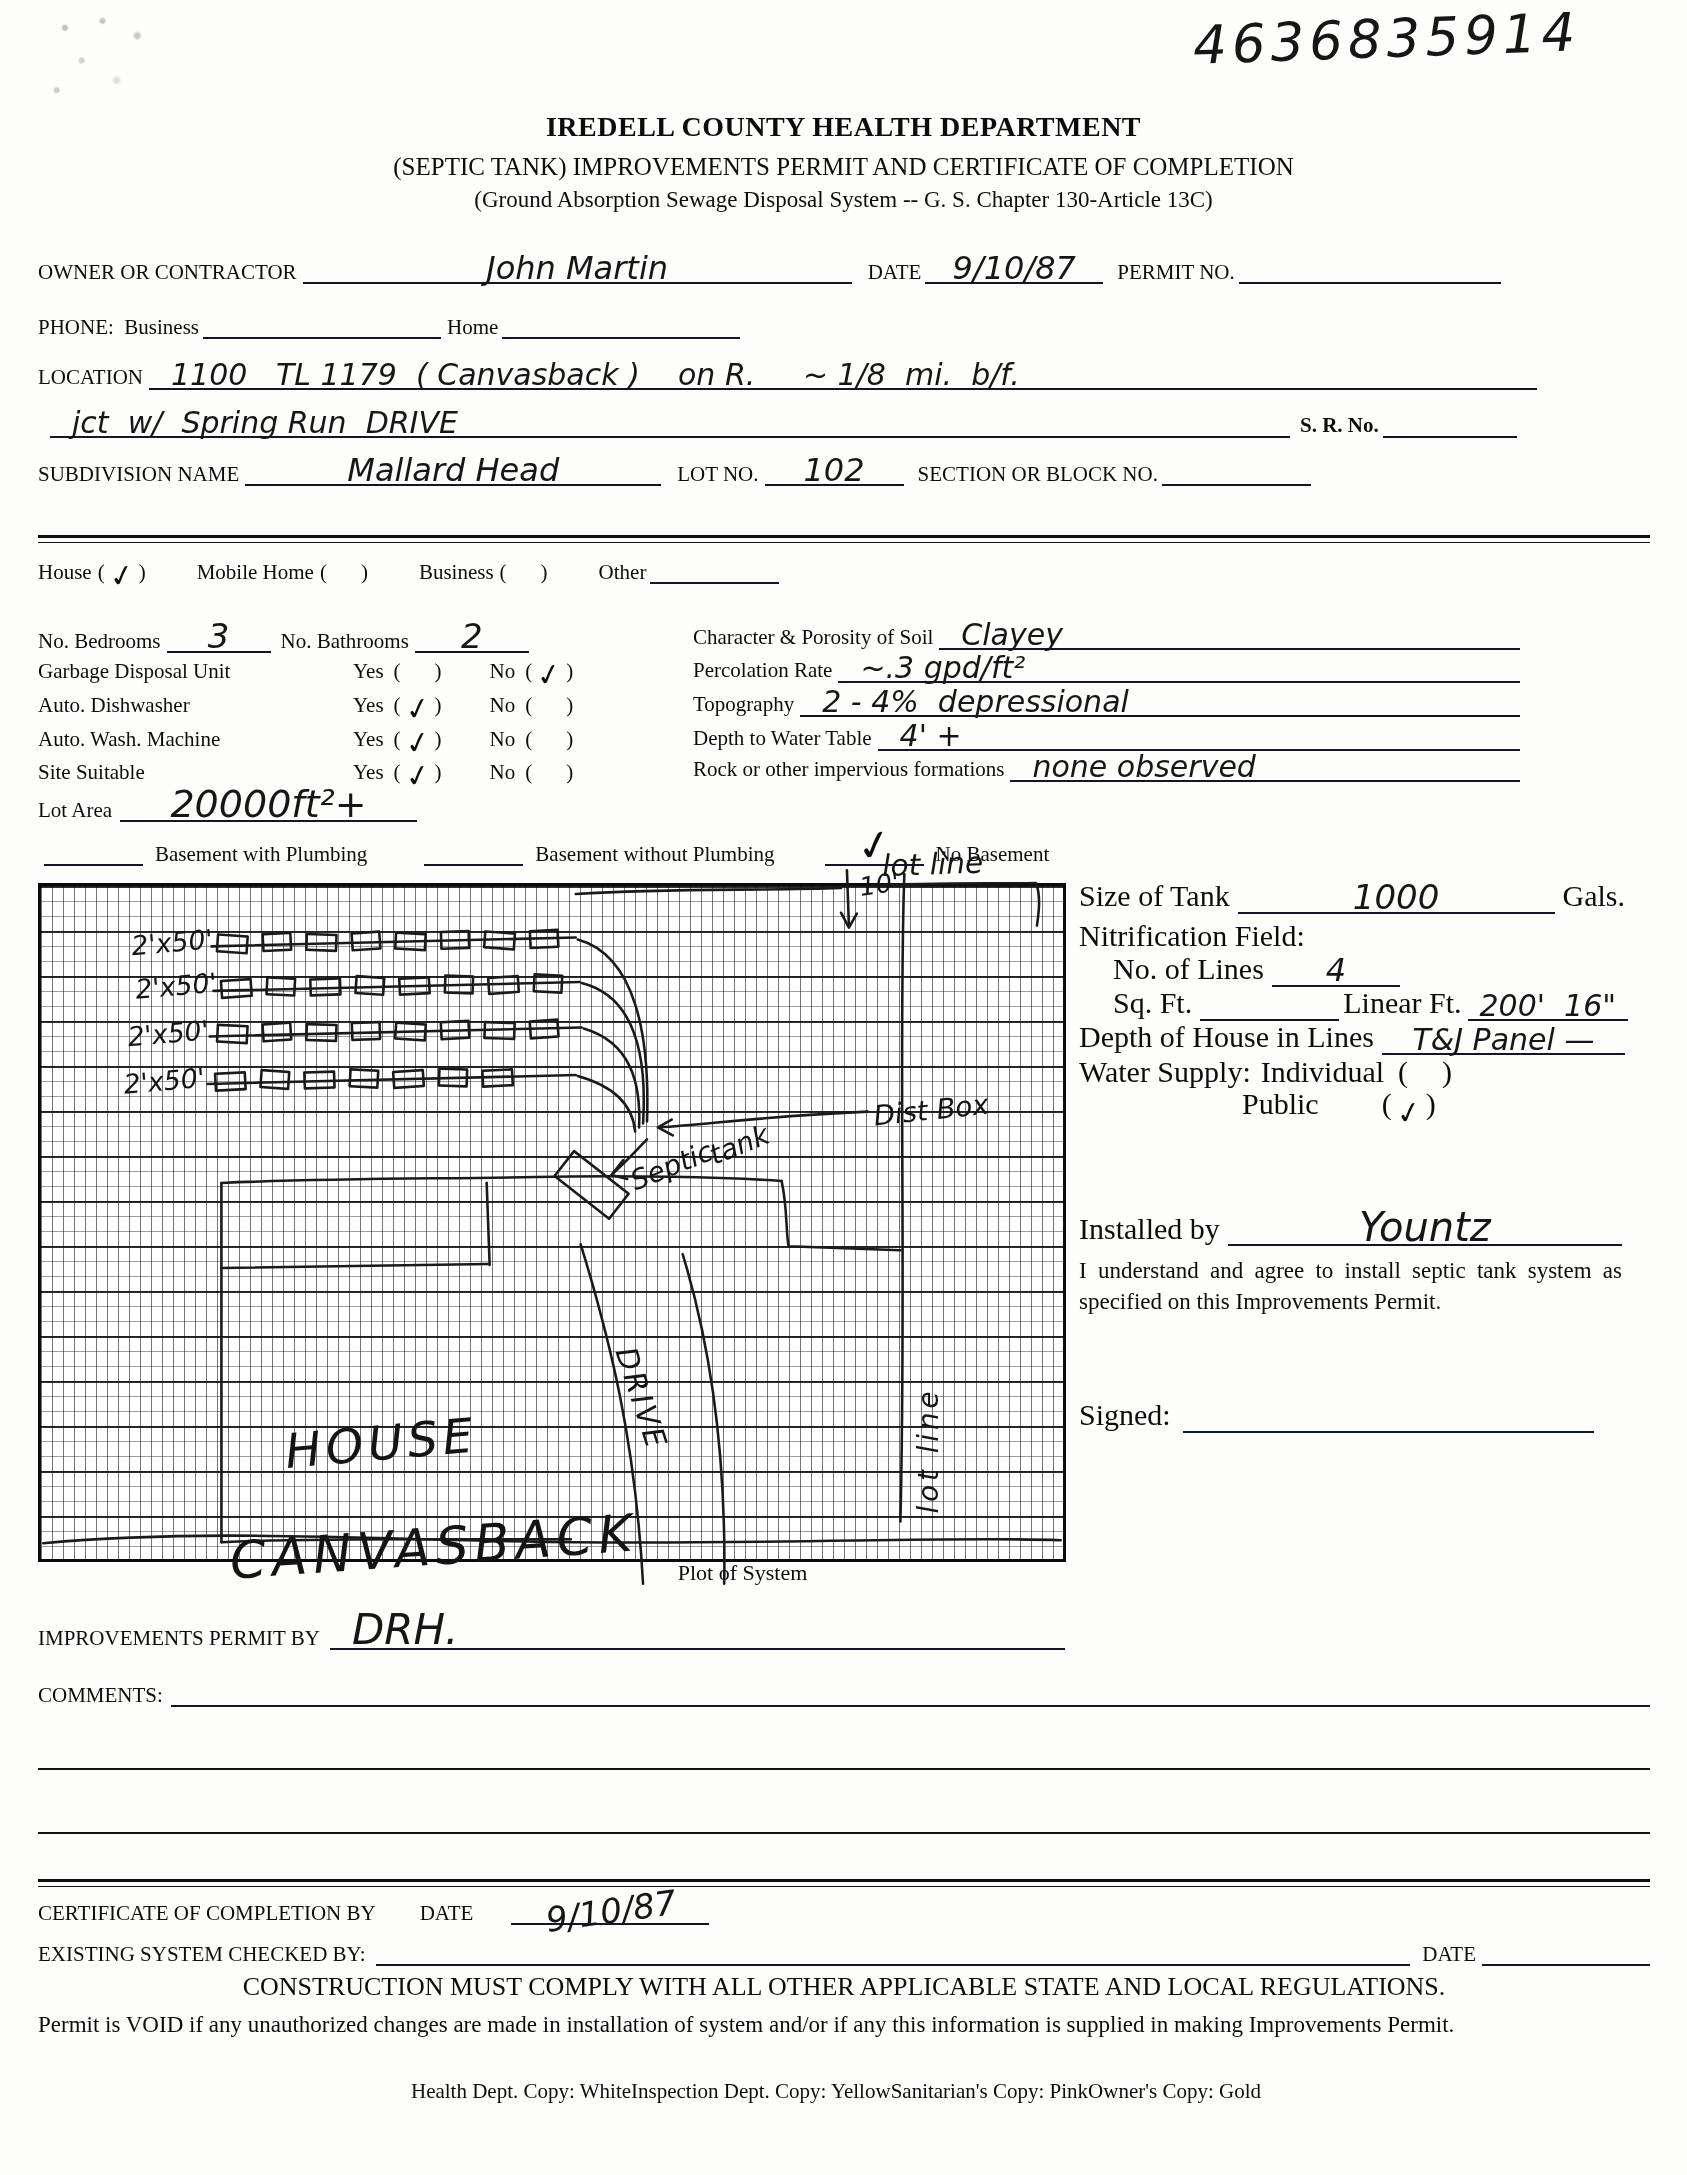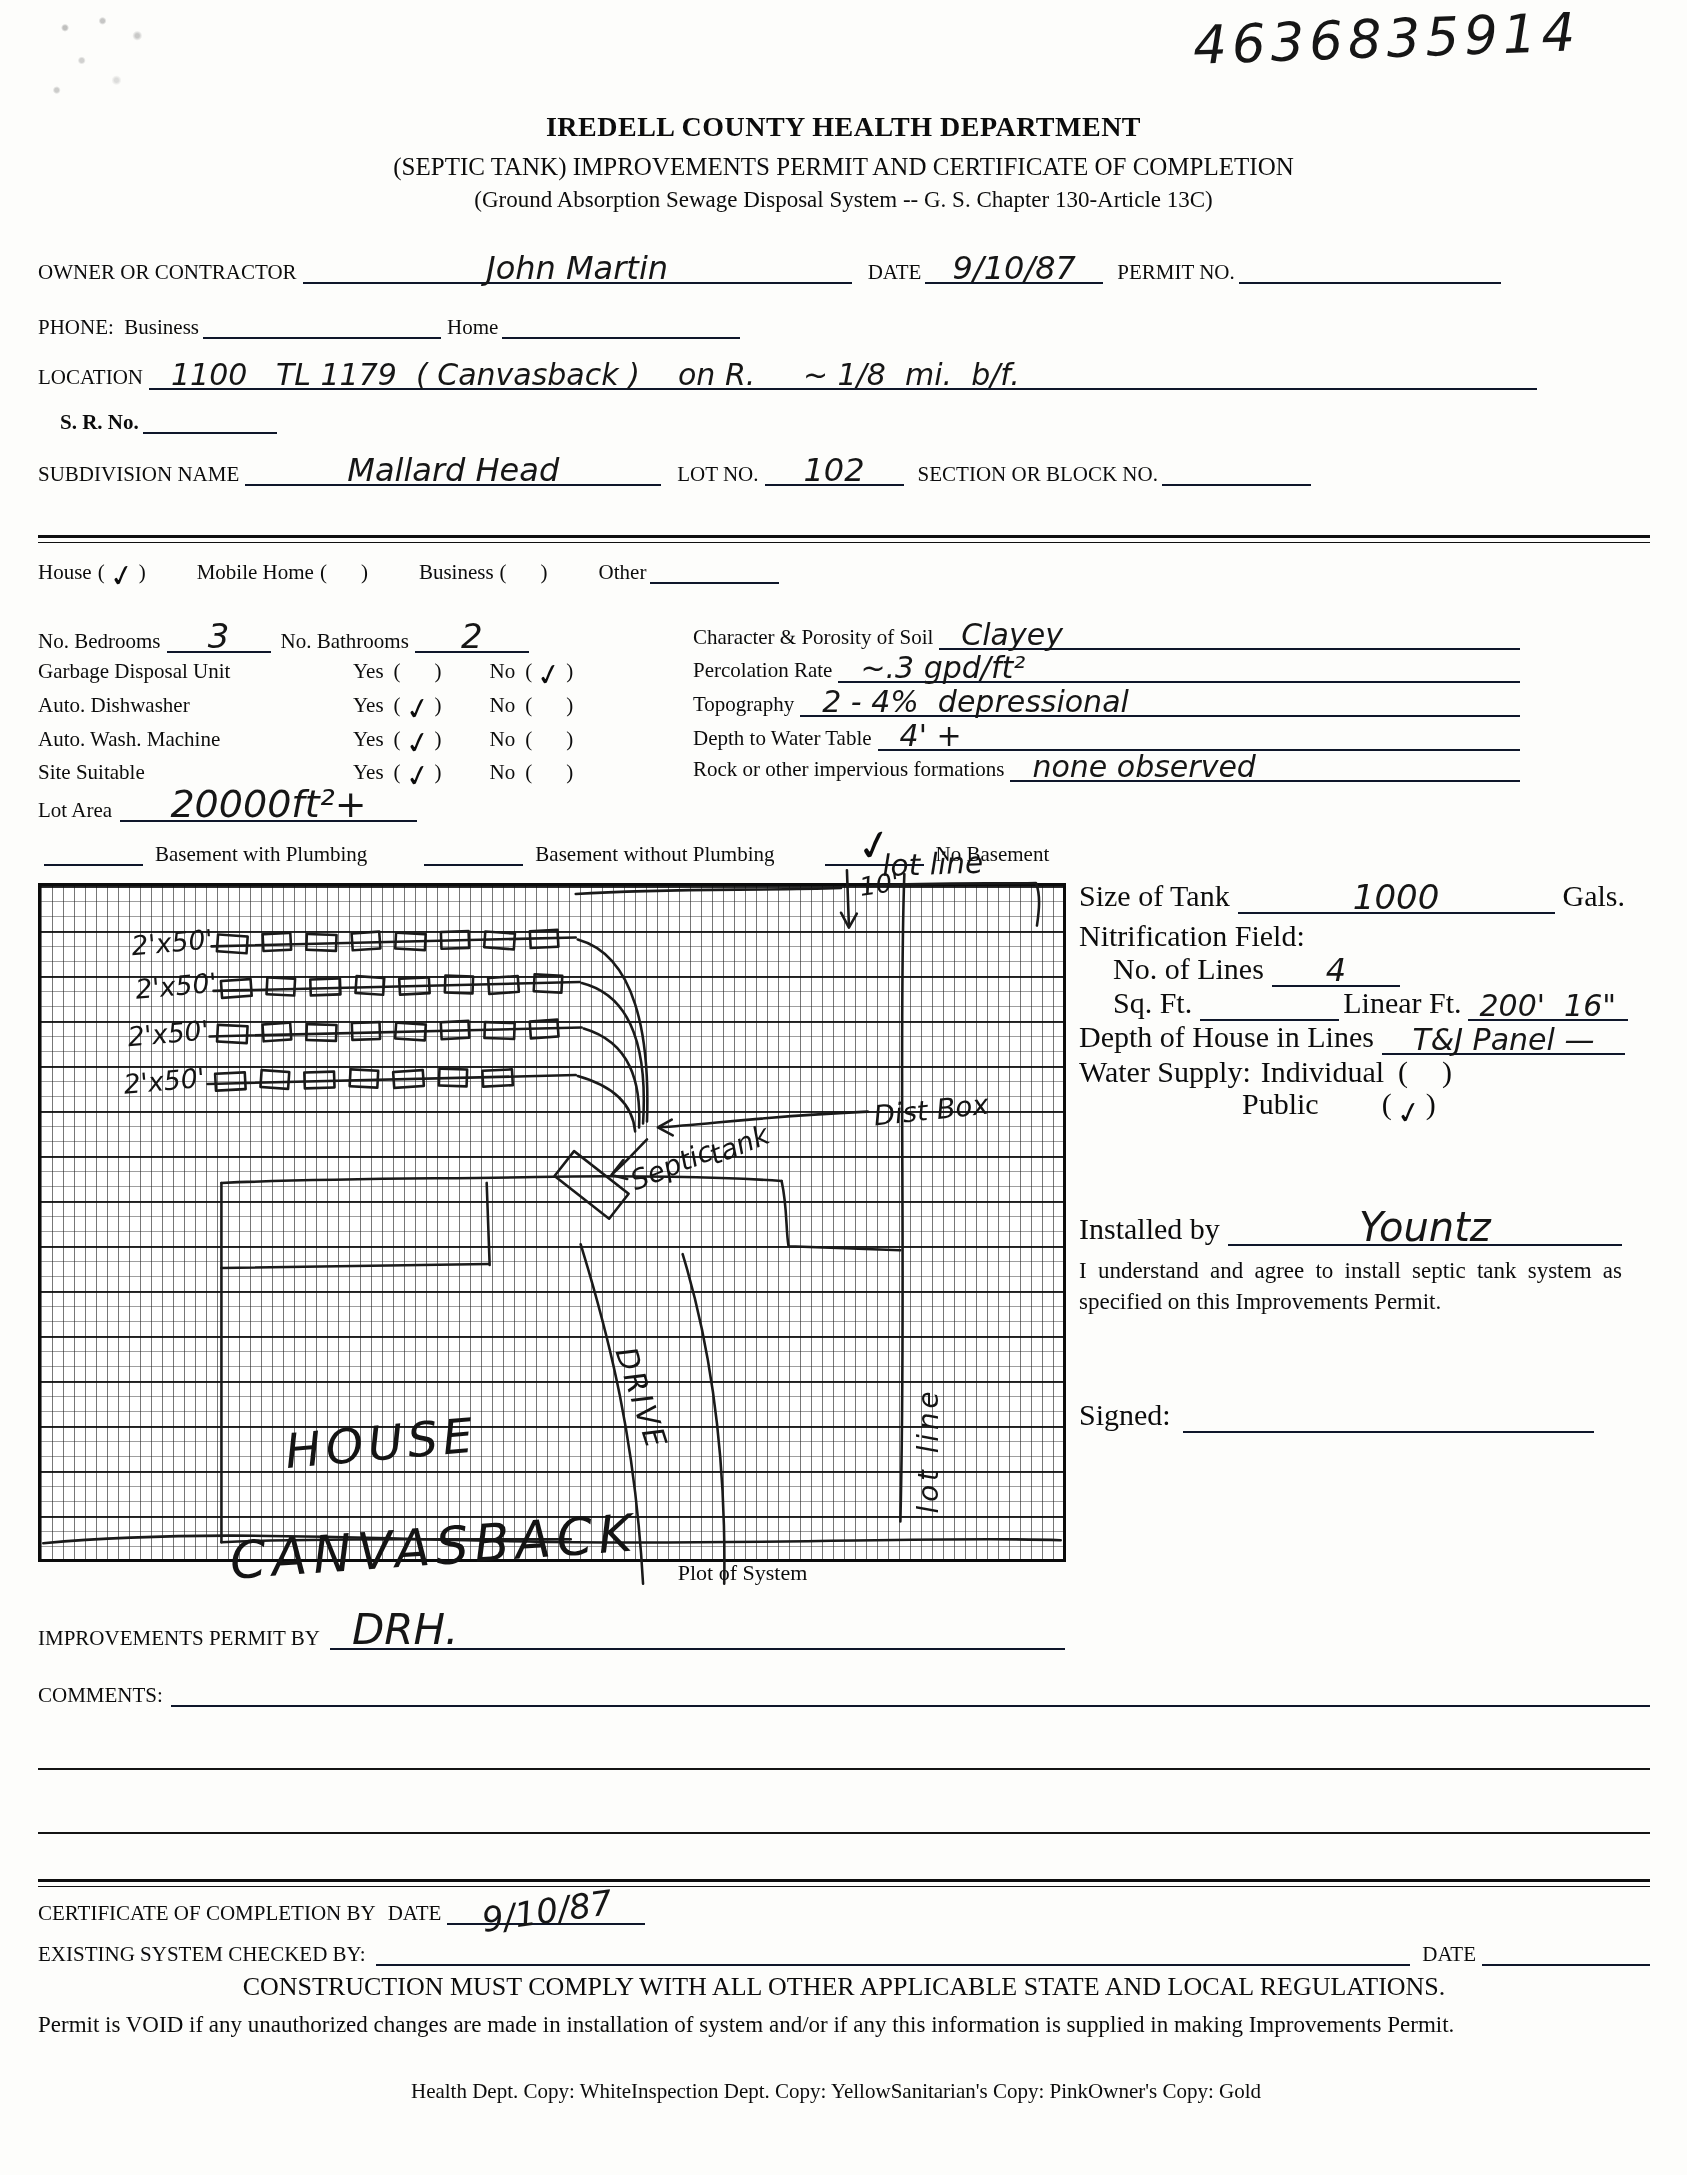--- a/index.html
+++ b/index.html
@@ -66,20 +66,21 @@
     <span class="fill" style="width:238px;margin-left:4px;"></span>
     <span class="lbl" style="margin-left:6px;">Home</span>
     <span class="fill" style="width:238px;margin-left:4px;"></span>
   </div>
 
   <div class="row" style="left:38px;top:362px;">
     <span class="lbl">LOCATION</span>
     <span class="fill fill-left hw hw30" style="width:1366px;margin-left:6px;">1100   TL 1179  ( Canvasback )    on R.&nbsp;&nbsp;&nbsp;&nbsp;&nbsp;~ 1/8  mi.  b/f.</span>
   </div>
   <div class="row" style="left:50px;top:410px;">
+    <span class="fill fill-left hw hw30" style="width:1218px;">jct  w/  Spring Run  DRIVE</span>
     <span class="lbl" style="margin-left:10px;font-weight:bold;">S. R. No.</span>
     <span class="fill" style="width:134px;margin-left:4px;"></span>
   </div>
 
   <div class="row" style="left:38px;top:457px;">
     <span class="lbl">SUBDIVISION NAME</span>
     <span class="fill hw hw32" style="width:416px;margin-left:6px;">Mallard Head</span>
     <span class="lbl" style="margin-left:16px;">LOT NO.</span>
     <span class="fill hw hw32" style="width:139px;margin-left:6px;">102</span>
     <span class="lbl" style="margin-left:14px;">SECTION OR BLOCK NO.</span>
@@ -345,21 +346,21 @@
   </div>
 
   <div class="row" style="left:38px;top:1683px;width:1612px;">
     <span class="lbl">COMMENTS:</span>
     <span class="fill" style="flex:1;margin-left:8px;"></span>
   </div>
   <div class="hline" style="left:38px;top:1768px;width:1612px;"></div>
   <div class="hline" style="left:38px;top:1832px;width:1612px;"></div>
 
   <div class="dblrule" style="left:38px;top:1879px;width:1612px;"></div>
-  <div class="row" style="left:38px;top:1893px;width:1612px;">
+  <div class="row" style="left:38px;top:1893px;width:1612px;gap:32px;">
     <span class="lbl">CERTIFICATE OF COMPLETION BY</span>
     <span class="lbl" style="margin-left:12px;">DATE</span>
     <span class="fill" style="width:198px;margin-left:6px;">
       <span class="hw hw34 tilt2">9/10/87</span>
     </span>
   </div>
   <div class="row" style="left:38px;top:1942px;width:1612px;">
     <span class="lbl">EXISTING SYSTEM CHECKED BY:</span>
     <span class="fill" style="flex:1;margin-left:10px;"></span>
     <span class="lbl" style="margin-left:12px;">DATE</span>

